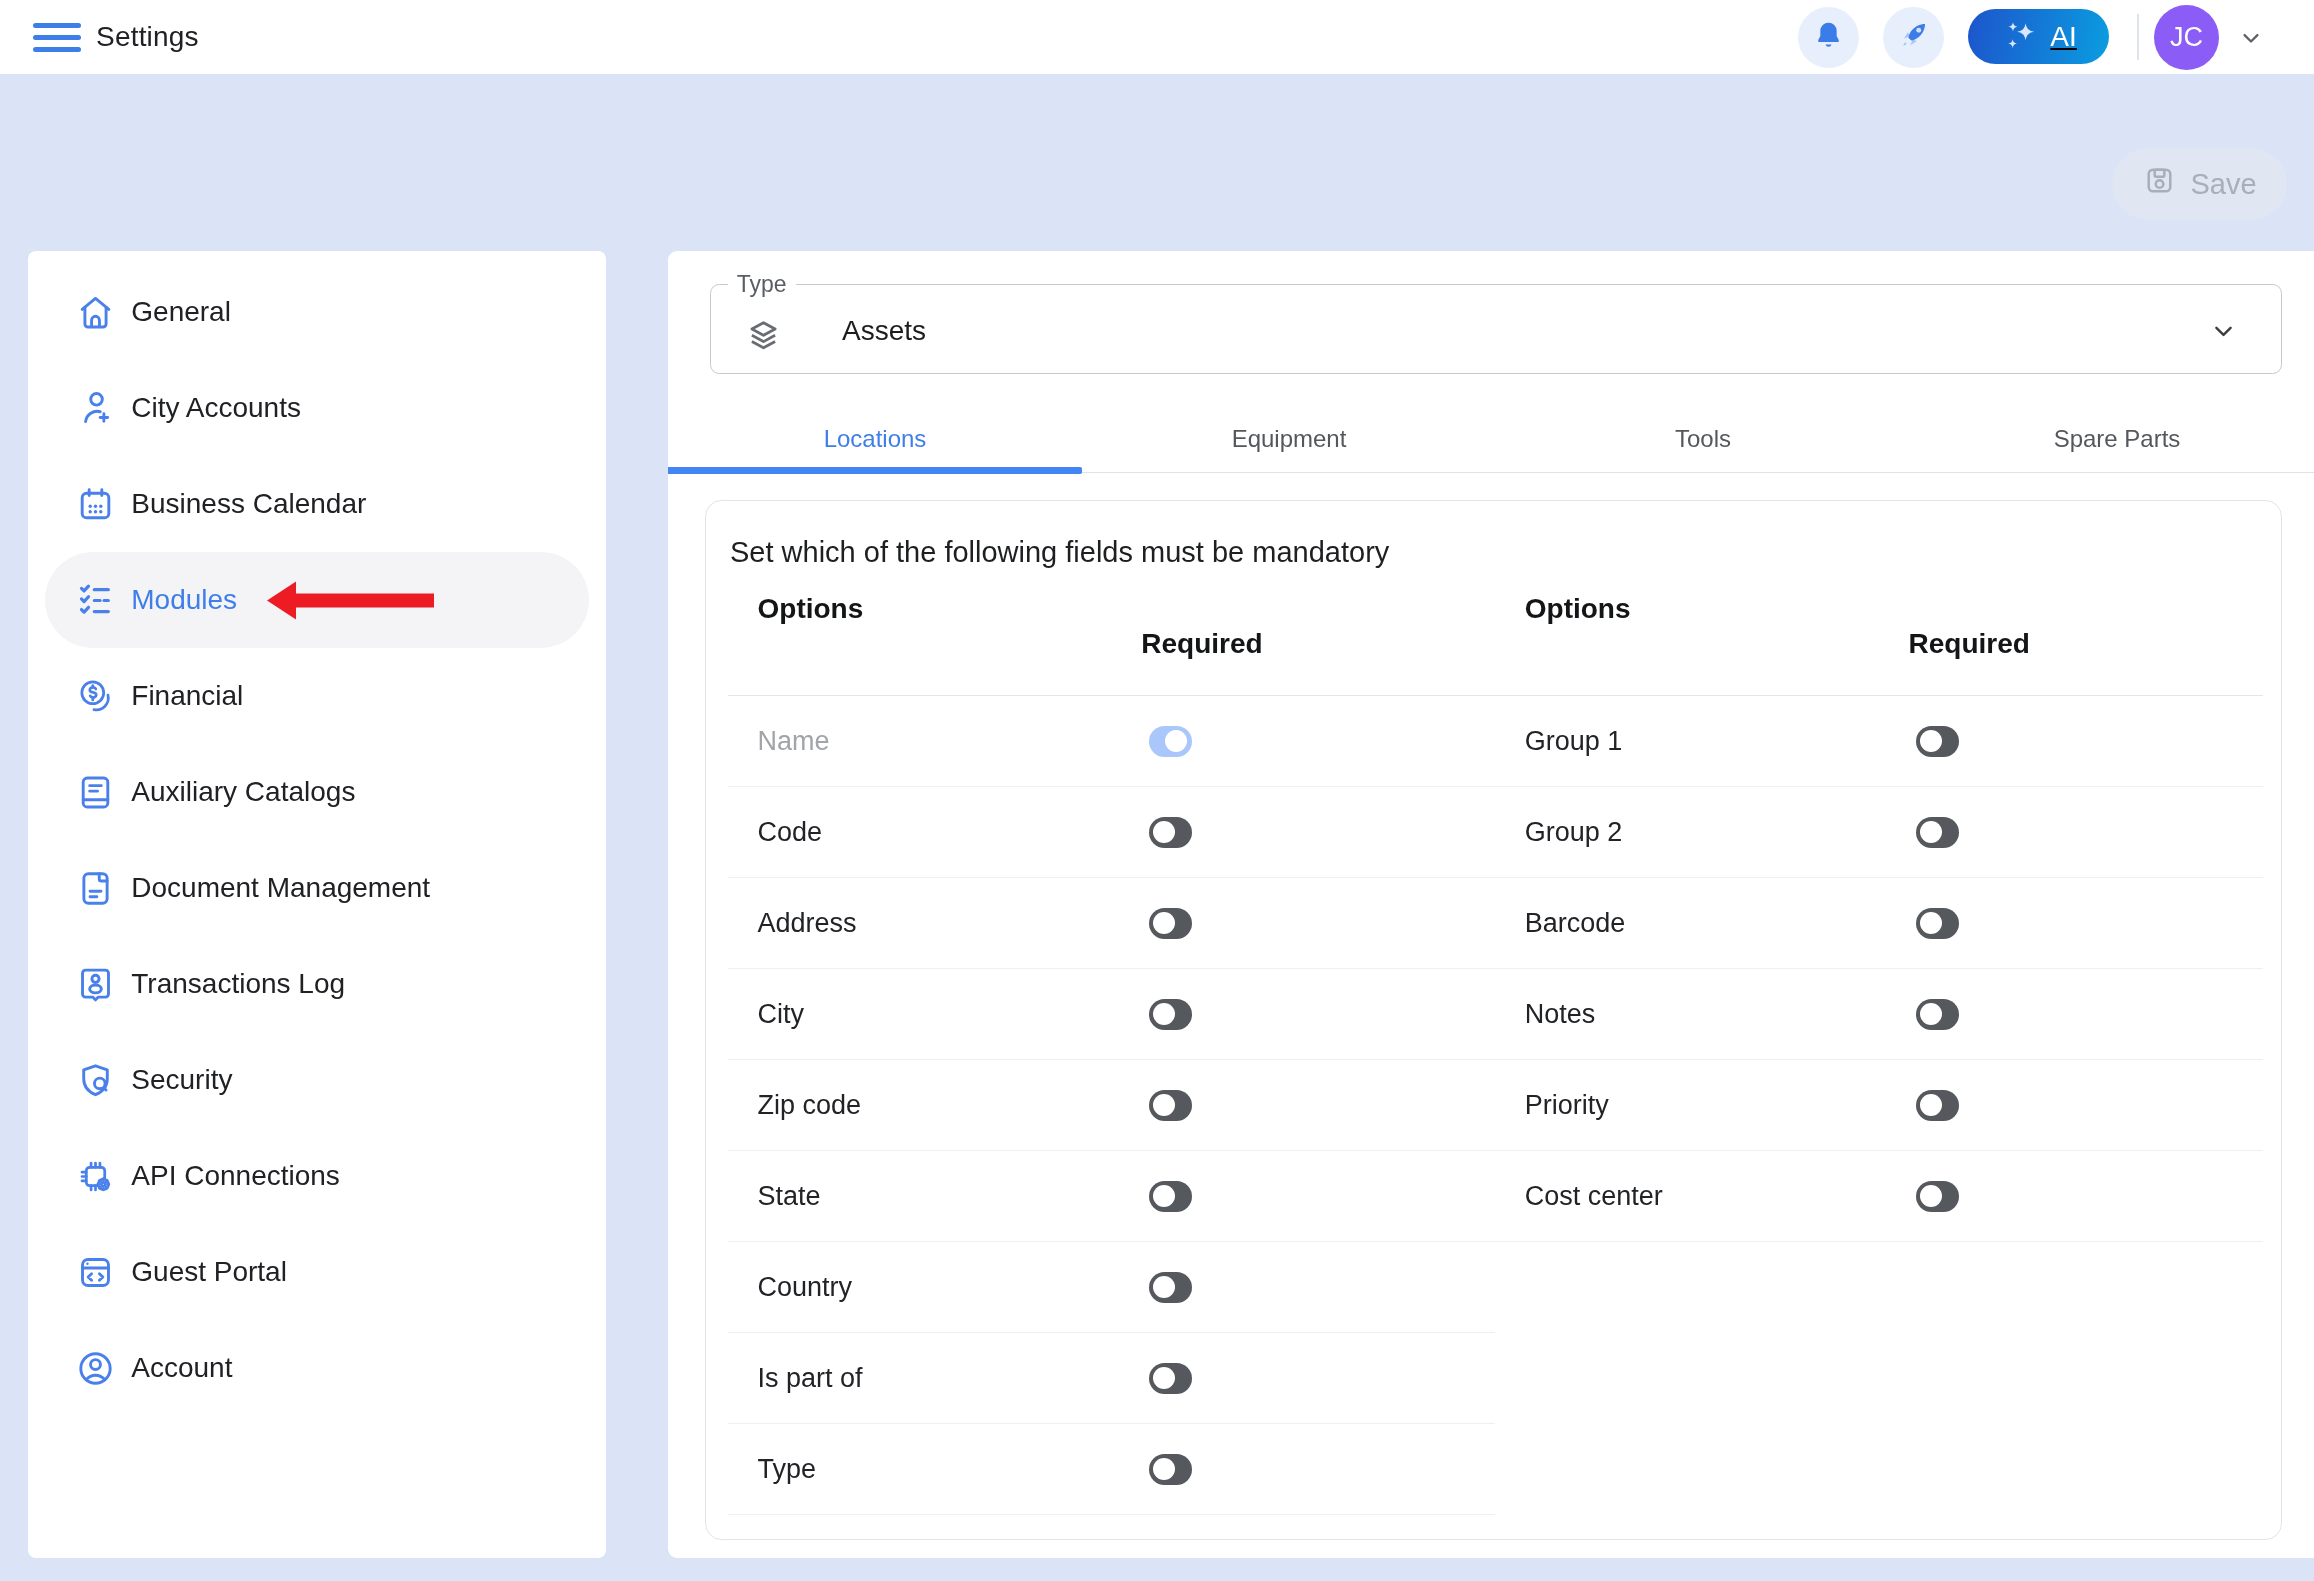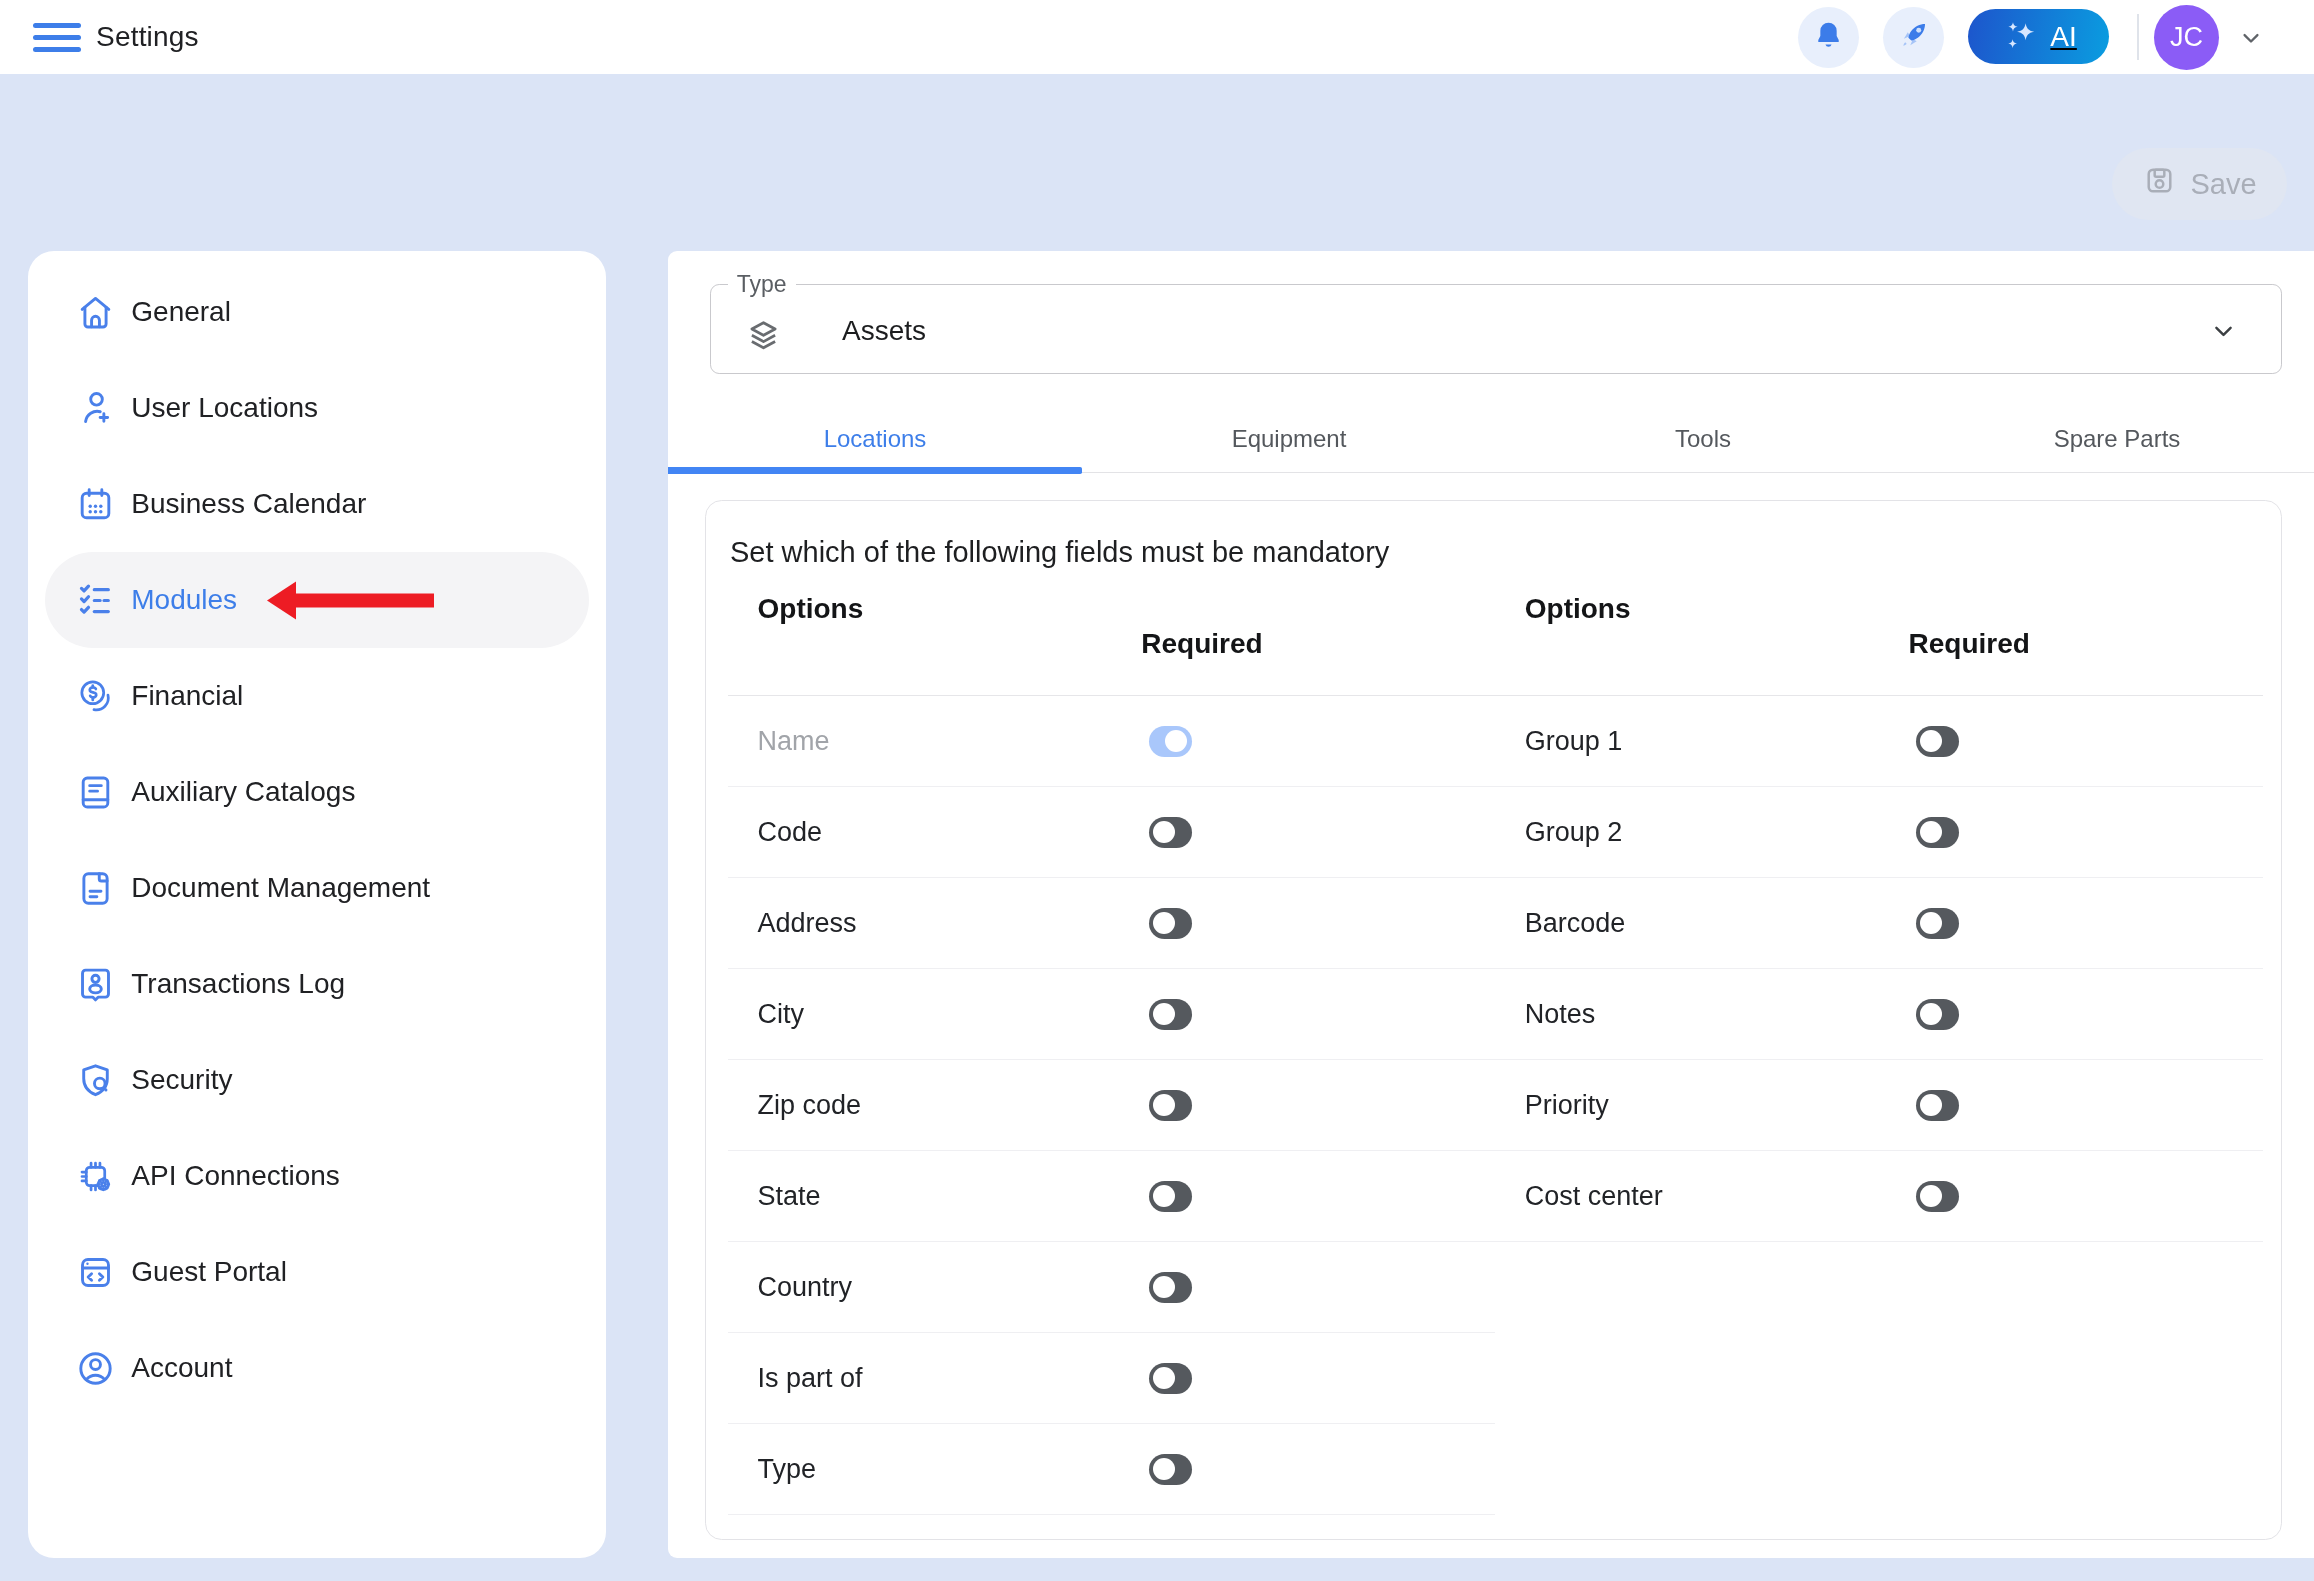--- a/index.html
+++ b/index.html
@@ -33,21 +33,21 @@
     display:flex;align-items:center;justify-content:center;cursor:pointer;}
   .user-chevron{position:absolute;left:2237px;top:24px;width:28px;height:28px;color:#5f6368;cursor:pointer;}
   .user-chevron svg{width:28px;height:28px;}
   
   .save-btn{position:absolute;left:2112px;top:148px;width:175px;height:72px;border:none;border-radius:36px;
     background:#e0e6f2;color:#a9aeb8;display:flex;align-items:center;justify-content:center;gap:13px;
     font-size:29px;font-weight:500;font-family:inherit;cursor:default;}
   .save-btn svg{width:35px;height:35px;}
   
   .sidebar{position:absolute;left:28px;top:251px;width:578px;height:1307px;background:#ffffff;
-    border-radius:26px;box-sizing:border-box;padding-top:13px;}
+    border-radius:8px;box-sizing:border-box;padding-top:13px;}
   .side-item{position:relative;height:96px;margin:0 16.6px;display:flex;align-items:center;
     border-radius:48px;cursor:pointer;}
   .side-item.active{background:#f4f4f6;}
   .side-icon{margin-left:30px;width:41px;height:41px;color:#4a80ea;flex:0 0 auto;}
   .side-icon svg{width:41px;height:41px;display:block;}
   .side-label{margin-left:15.7px;font-size:28px;color:#202124;white-space:nowrap;}
   .side-item.active .side-label{color:#3d7ee9;}
   .annotation-arrow{position:absolute;left:222px;top:50%;transform:translateY(-50%);
     width:167px;height:39px;display:flex;align-items:center;pointer-events:none;}
   .arrow-head{width:0;height:0;border-top:19.4px solid transparent;border-bottom:19.4px solid transparent;
@@ -164,21 +164,21 @@
         <span class="side-label">General</span>
       </div>
       <div class="side-item">
         <span class="side-icon">
           <svg viewBox="0 0 24 24" fill="none" stroke="currentColor" stroke-width="1.7" stroke-linecap="round" stroke-linejoin="round">
             <circle cx="12.6" cy="6.6" r="3.4"></circle>
             <path d="M6.2 19.6a6.9 6.9 0 0 1 8.6-5.7"></path>
             <path d="M16.9 15.1v4.4M14.7 17.3h4.4"></path>
           </svg>
         </span>
-        <span class="side-label">User Locations</span>
+        <span class="side-label">City Accounts</span>
       </div>
       <div class="side-item">
         <span class="side-icon">
           <svg viewBox="0 0 24 24" fill="none" stroke="currentColor" stroke-width="1.7" stroke-linecap="round">
             <rect x="4.2" y="5.4" width="15.6" height="14.4" rx="2.6"></rect>
             <path d="M8.3 3.4v3.4M15.7 3.4v3.4"></path>
             <g fill="currentColor" stroke="none">
               <circle cx="8.9" cy="13" r="1"></circle>
               <circle cx="12" cy="13" r="1"></circle>
               <circle cx="15.1" cy="13" r="1"></circle>

